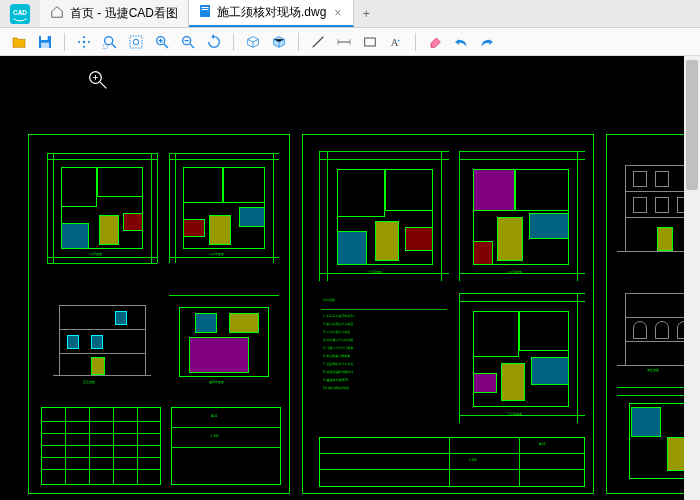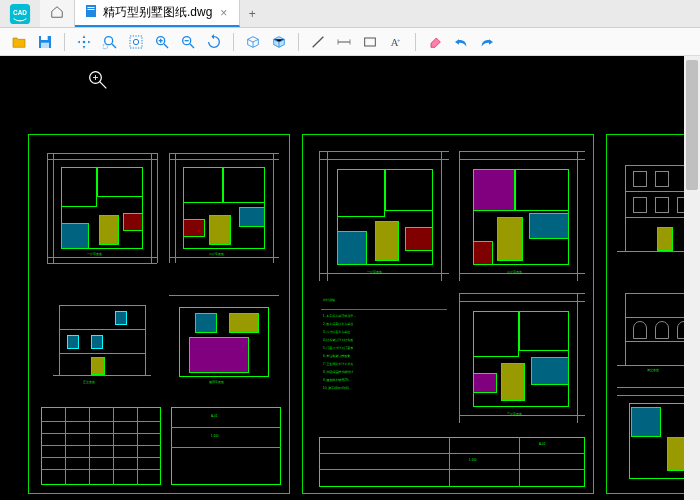--- a/index.html
+++ b/index.html
@@ -40,28 +40,29 @@
     <svg viewBox="0 0 24 24">
         <rect x="1" y="1" width="22" height="22" rx="4" fill="#00bcd4"></rect>
         <text x="12" y="13" font-size="7" text-anchor="middle" fill="#fff" font-weight="bold">CAD</text>
         <path d="M5 17 Q12 22 19 17" stroke="#fff" stroke-width="1.2" fill="none"></path>
       </svg>
   </div>
   <div class="tab home">
     <span><svg width="14" height="14" viewBox="0 0 24 24">
           <path d="M3 11 L12 3 L21 11 V21 H3 Z" fill="none" stroke="#555" stroke-width="1.5"></path>
         </svg></span>
+    <span>首页 - 迅捷CAD看图</span>
   </div>
   <div class="tab active">
     <span><svg width="12" height="14" viewBox="0 0 24 28">
           <rect x="2" y="2" width="20" height="24" fill="#1e88e5"></rect>
           <rect x="5" y="6" width="14" height="2" fill="#fff"></rect>
           <rect x="5" y="10" width="14" height="2" fill="#fff"></rect>
         </svg></span>
-    <span>精巧型别墅图纸.dwg</span>
+    <span>施工须核对现场.dwg</span>
     <span class="close">×</span>
   </div>
   <div class="tab-add">+</div>
 </div>
 
 <div class="toolbar">
   <div class="tool-btn">
       <svg width="16" height="16" viewBox="0 0 24 24">
         <path d="M3 6 H9 L11 8 H21 V20 H3 Z" fill="#f4b400" stroke="#c08000"></path>
       </svg>

